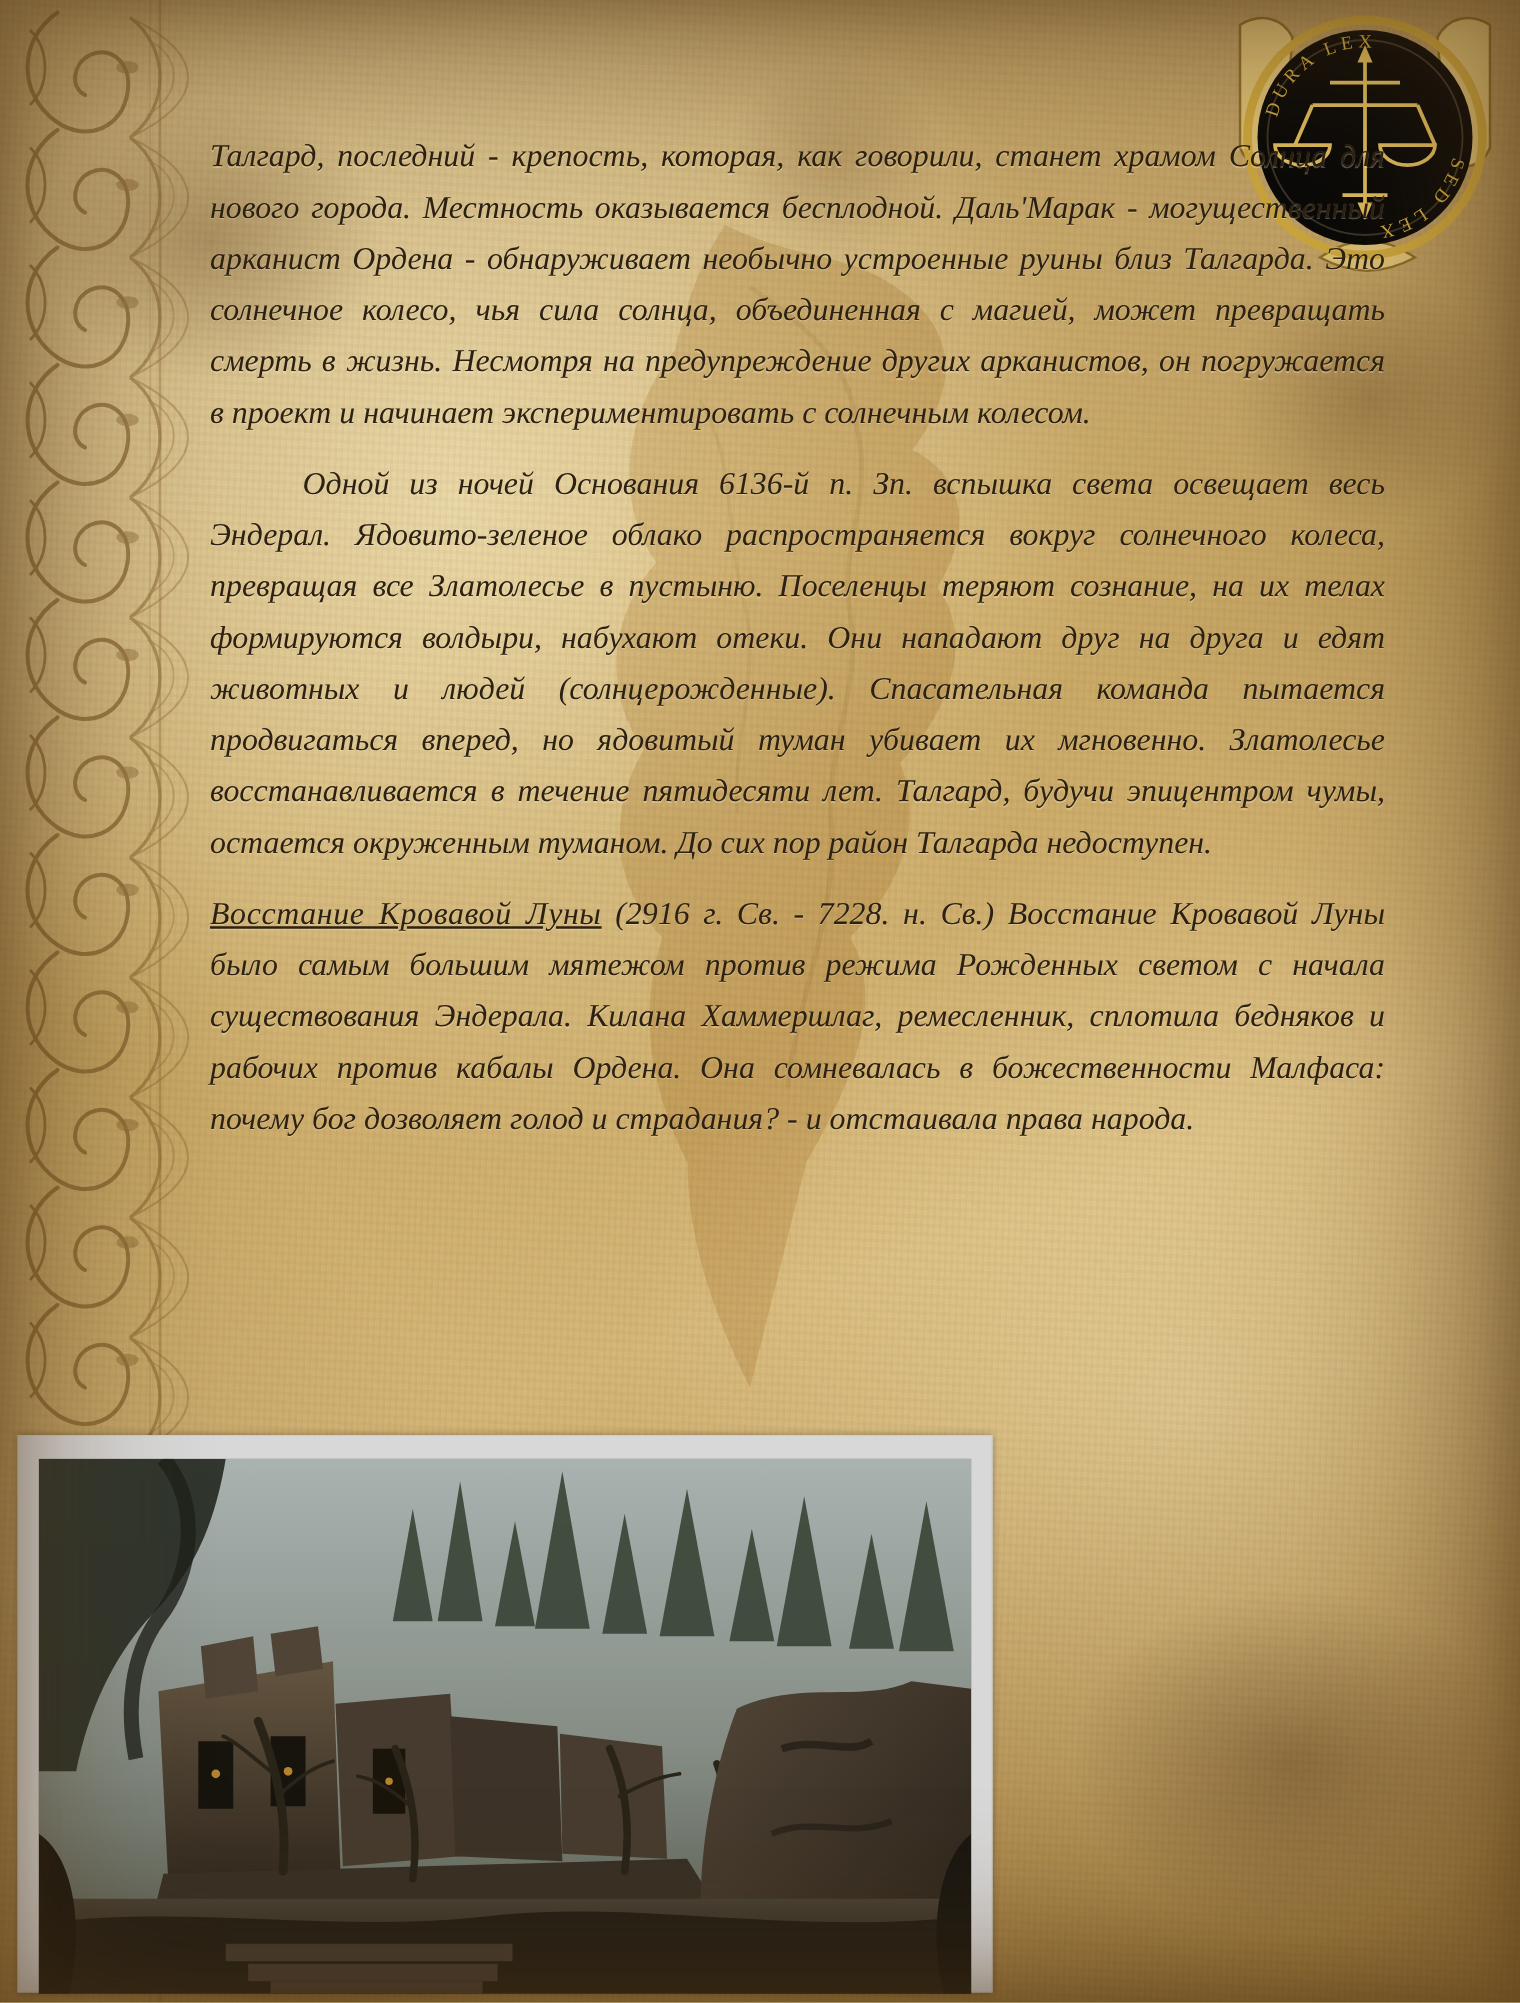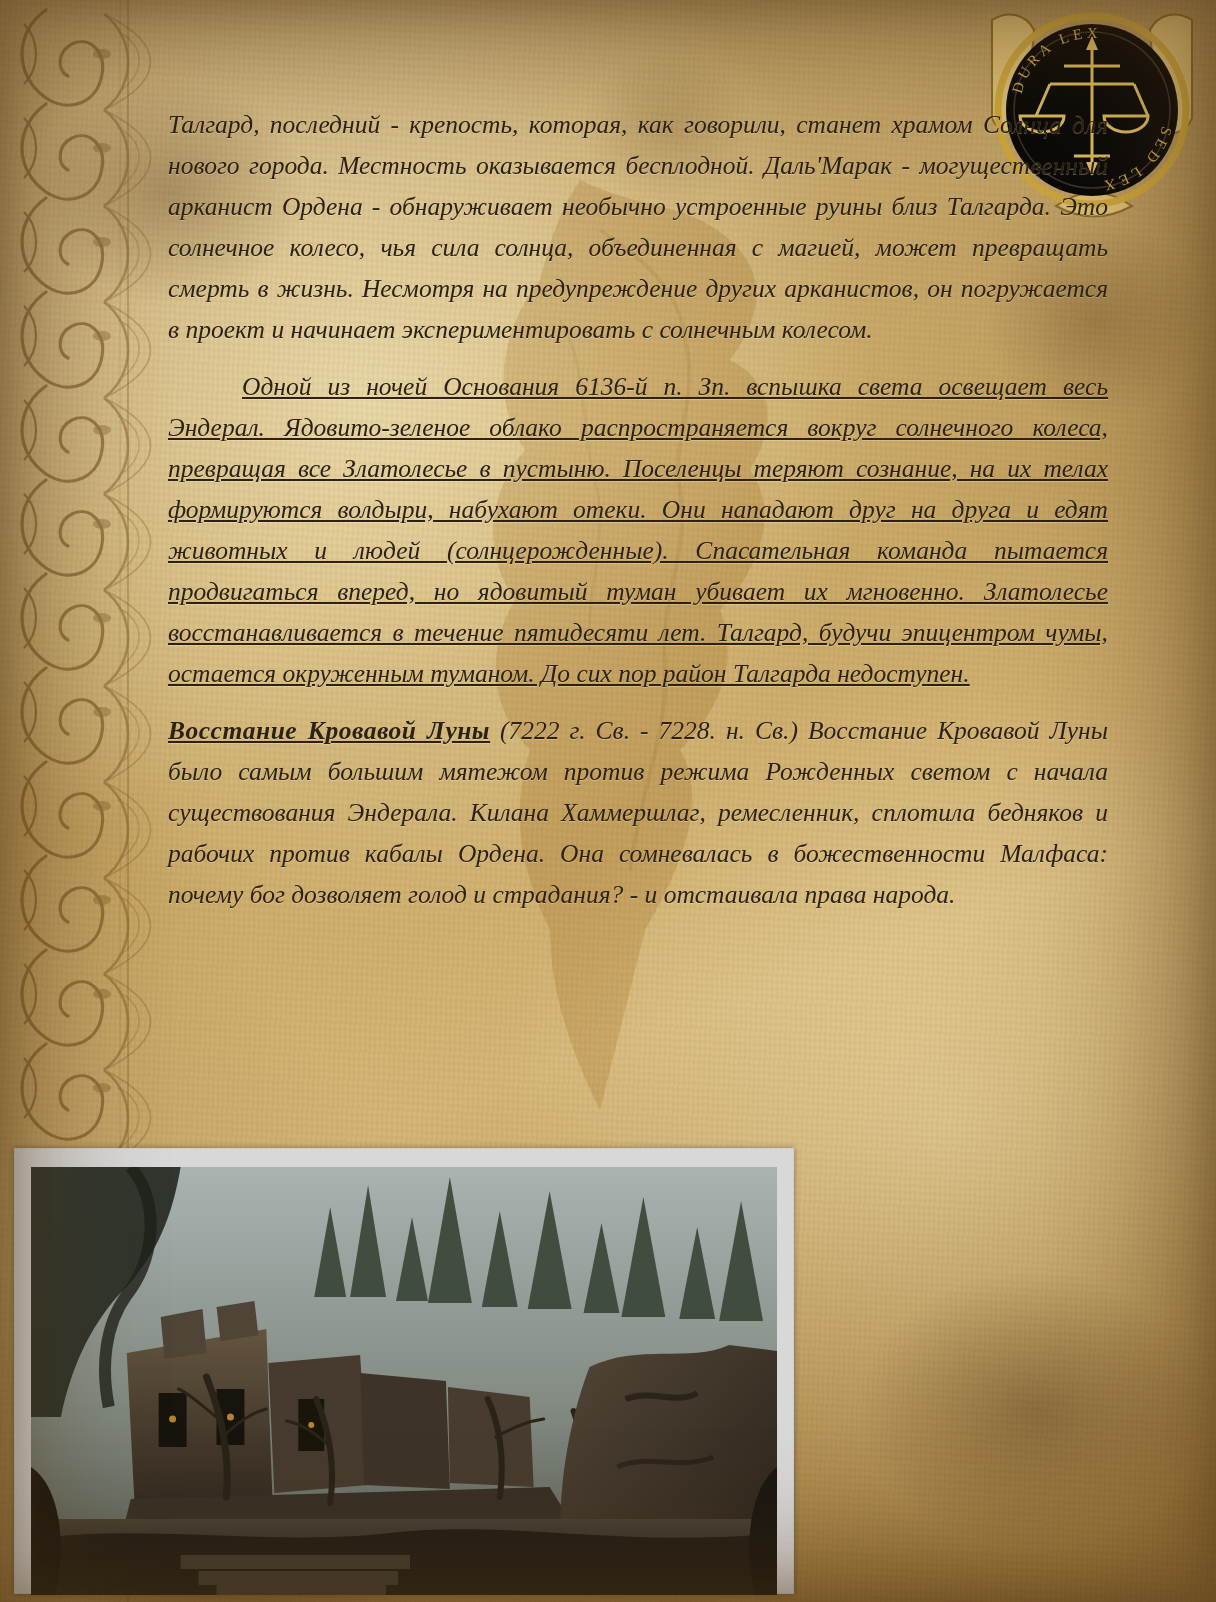--- a/index.html
+++ b/index.html
@@ -68,23 +68,23 @@
   p.body{
     margin:0 0 16px 0;
     font-family:"Liberation Serif", serif;
     font-style:italic;
     font-size:25.5px;
     line-height:41px;
     color:#2c2112;
     text-align:justify;
     text-shadow:0 1px 0 rgba(255,245,210,0.30);
   }
-  p.indent{ text-indent:74px;text-decoration:underline; }
+  p.indent{ text-indent:74px; }
   .uh{
-    font-weight:bold;font-style:italic;
+    font-weight:normal;font-style:italic;
     text-decoration:underline;
     letter-spacing:.5px;
   }
   .dates{ font-style:italic; }
   .caption{
     margin:22px 0 0 0;
     font-family:"Liberation Serif", serif;
     font-size:25px;
     letter-spacing:1px;
     color:#2a2011;
@@ -217,21 +217,21 @@
 
 <div class="content">
 
   <p class="body">Талгард, последний - крепость, которая, как говорили, станет храмом Солнца для нового города. Местность оказывается бесплодной. Даль'Марак - могущественный арканист Ордена - обнаруживает необычно устроенные руины близ Талгарда. Это солнечное колесо, чья сила солнца, объединенная с магией, может превращать смерть в жизнь. Несмотря на предупреждение других арканистов, он погружается в проект и начинает экспериментировать с солнечным колесом.</p>
 
   <p class="body indent">Одной из ночей Основания 6136-й п. Зп. вспышка света освещает весь Эндерал. Ядовито-зеленое облако распространяется вокруг солнечного колеса, превращая все Златолесье в пустыню. Поселенцы теряют сознание, на их телах формируются волдыри, набухают отеки. Они нападают друг на друга и едят животных и людей (солнцерожденные). Спасательная команда пытается продвигаться вперед, но ядовитый туман убивает их мгновенно. Златолесье восстанавливается в течение пятидесяти лет. Талгард, будучи эпицентром чумы, остается окруженным туманом. До сих пор район Талгарда недоступен.</p>
 
 
   <p class="body">
     <span class="uh">Восстание Кровавой Луны</span>
-    <span class="dates">(7222 г. Св. - 7228. н. Св.)</span>
+    <span class="dates">(2916 г. Св. - 7228. н. Св.)</span>
     <span>Восстание Кровавой Луны было самым большим мятежом против режима Рожденных светом с начала существования Эндерала. Килана Хаммершлаг, ремесленник, сплотила бедняков и рабочих против кабалы Ордена. Она сомневалась в божественности Малфаса: почему бог дозволяет голод и страдания? - и отстаивала права народа.</span>
   </p>
 
 </div>
 
 <div class="figure">
   <div class="shot">
     <svg viewBox="0 0 748 428" preserveAspectRatio="none" xmlns="http://www.w3.org/2000/svg">
       <defs>
         <linearGradient id="sky" x1="0" y1="0" x2="0" y2="1">

